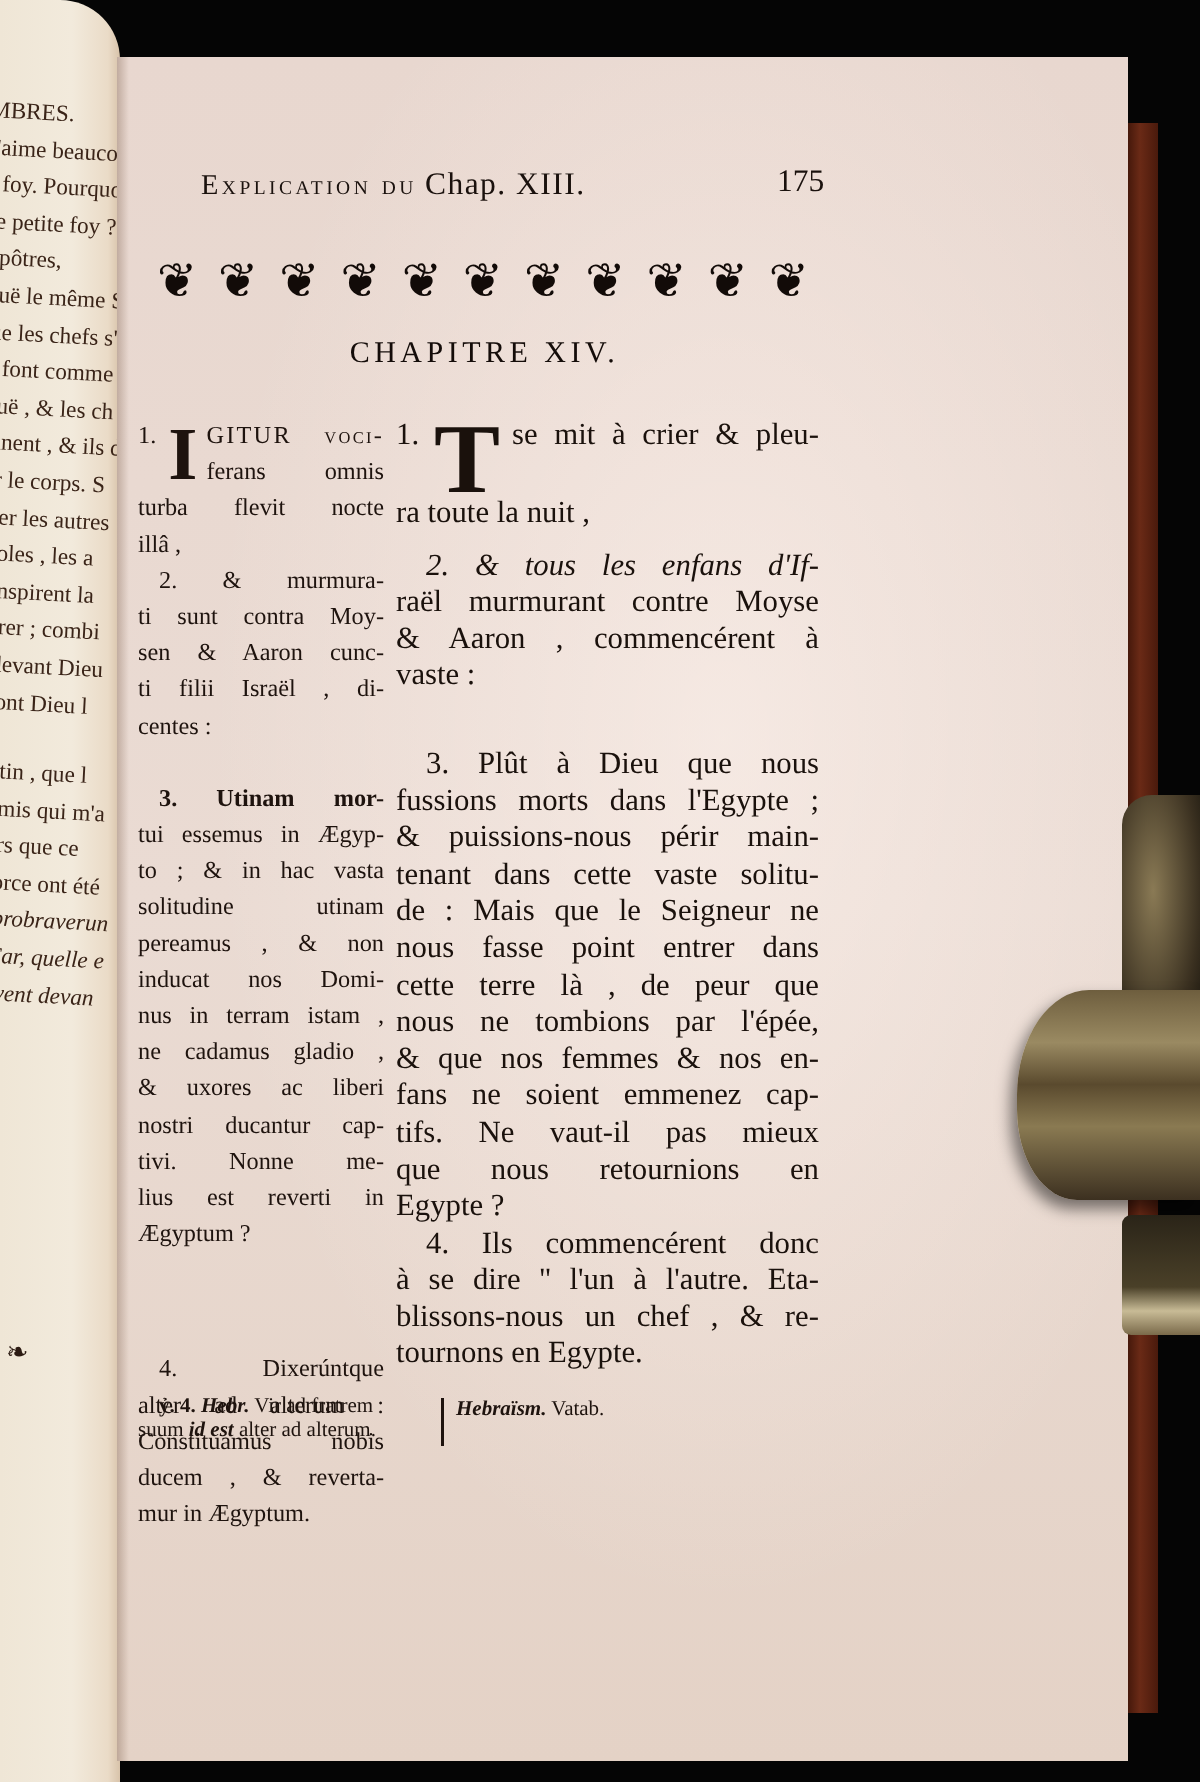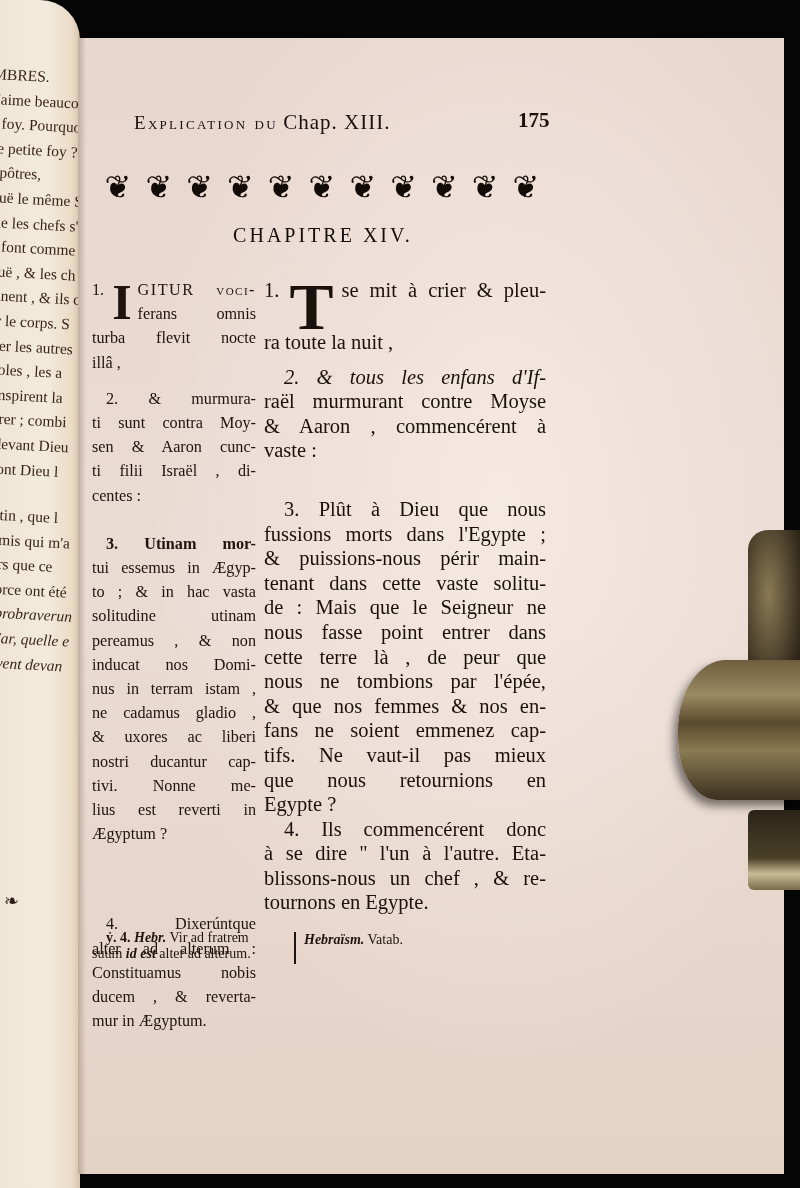--- a/index.html
+++ b/index.html
@@ -38,33 +38,32 @@
       position: absolute; left: 750px; top: 82px; width: 22px; height: 1060px;
       background: linear-gradient(90deg, #3c1408 0%, #6a2a16 45%, #4a1a0c 100%);
     }
     
     .page {
       position: absolute; left: 78px; top: 38px; width: 674px; height: 1136px;
       background:
         radial-gradient(ellipse at 60% 40%, rgba(255,245,240,0.55), rgba(0,0,0,0) 60%),
         linear-gradient(180deg, #e8d7cf 0%, #eadbd3 50%, #e4d2c6 100%);
       color: #1c120e;
-      padding-left: 32px;
     }
     
     .running-head {
       position: absolute; left: 56px; top: 72px; width: 420px;
       font-size: 19px; letter-spacing: 0.6px; color: #1a110d;
     }
     .running-head .rh-title {
       font-variant: small-caps; letter-spacing: 2.3px;
     }
     .running-head .rh-chap { font-size: 21px; letter-spacing: 1px; }
     .page-number {
-      position: absolute; left: 440px; top: 70px; font-size: 21px; color: #1a110d; font-weight: bold;
+      position: absolute; left: 440px; top: 70px; font-size: 21px; color: #1a110d;
     }
     
     .ornament {
       position: absolute; left: 20px; top: 130px; width: 448px; height: 38px;
       display: flex; justify-content: space-between; align-items: center;
       overflow: hidden;
     }
     .ornament span {
       font-size: 32px; color: #120b08; line-height: 38px;
       display: inline-block; width: 40px; text-align: center;
@@ -182,21 +181,21 @@
 
   <div class="col-latin">
     <div class="verse" style="margin-bottom:0;">
       <span style="float:left; margin-right:8px; line-height:24px;">1.</span>
       <span class="dropcap-l">I</span>
       <span class="line smallcaps">GITUR voci-</span>
       <span class="line">ferans omnis</span>
       <span class="line" style="clear:both;">turba flevit nocte</span>
       <span class="line last">illâ ,</span>
     </div>
-    <div class="verse" style="padding-left:0;margin-top:12px;">
+    <div class="verse" style="padding-left:0;">
       <span class="line" style="padding-left:14px;">2. &amp; murmura-</span>
       <span class="line">ti sunt contra Moy-</span>
       <span class="line">sen &amp; Aaron cunc-</span>
       <span class="line">ti filii Israël , di-</span>
       <span class="line last">centes :</span>
     </div>
     <div style="height:24px;"></div>
     <div class="verse">
       <span class="line" style="padding-left:14px;font-weight:bold;">3. Utinam mor-</span>
       <span class="line">tui essemus in Ægyp-</span>

